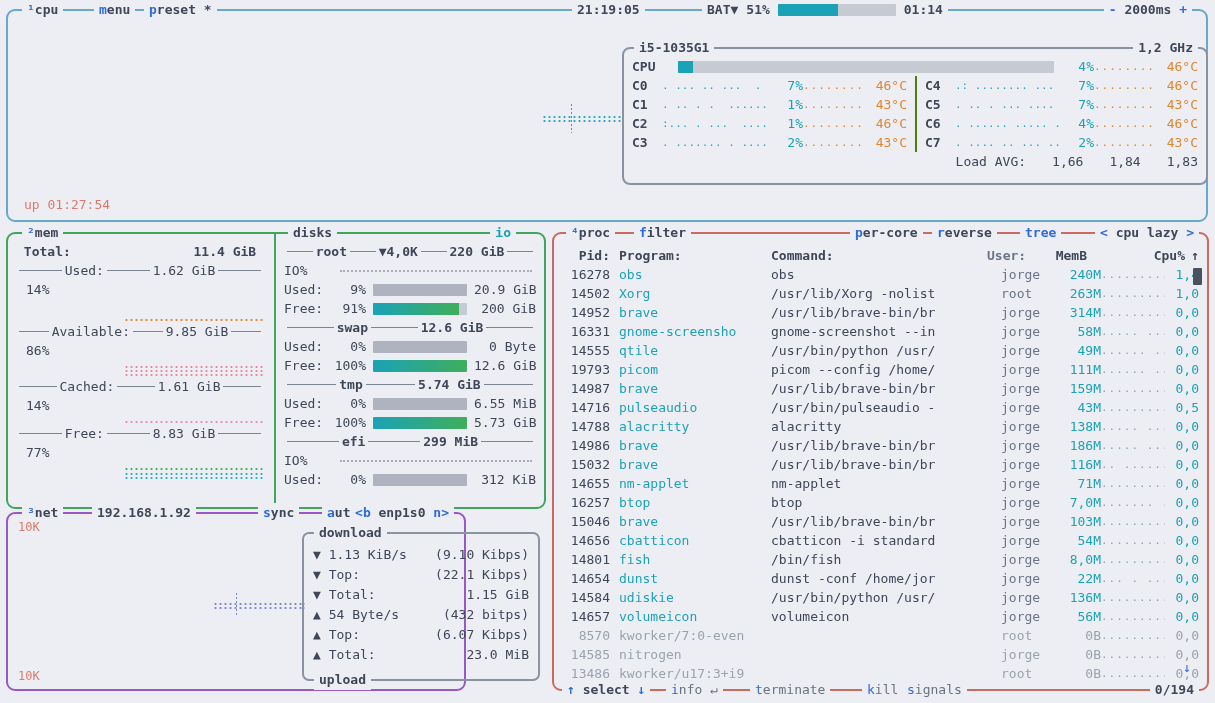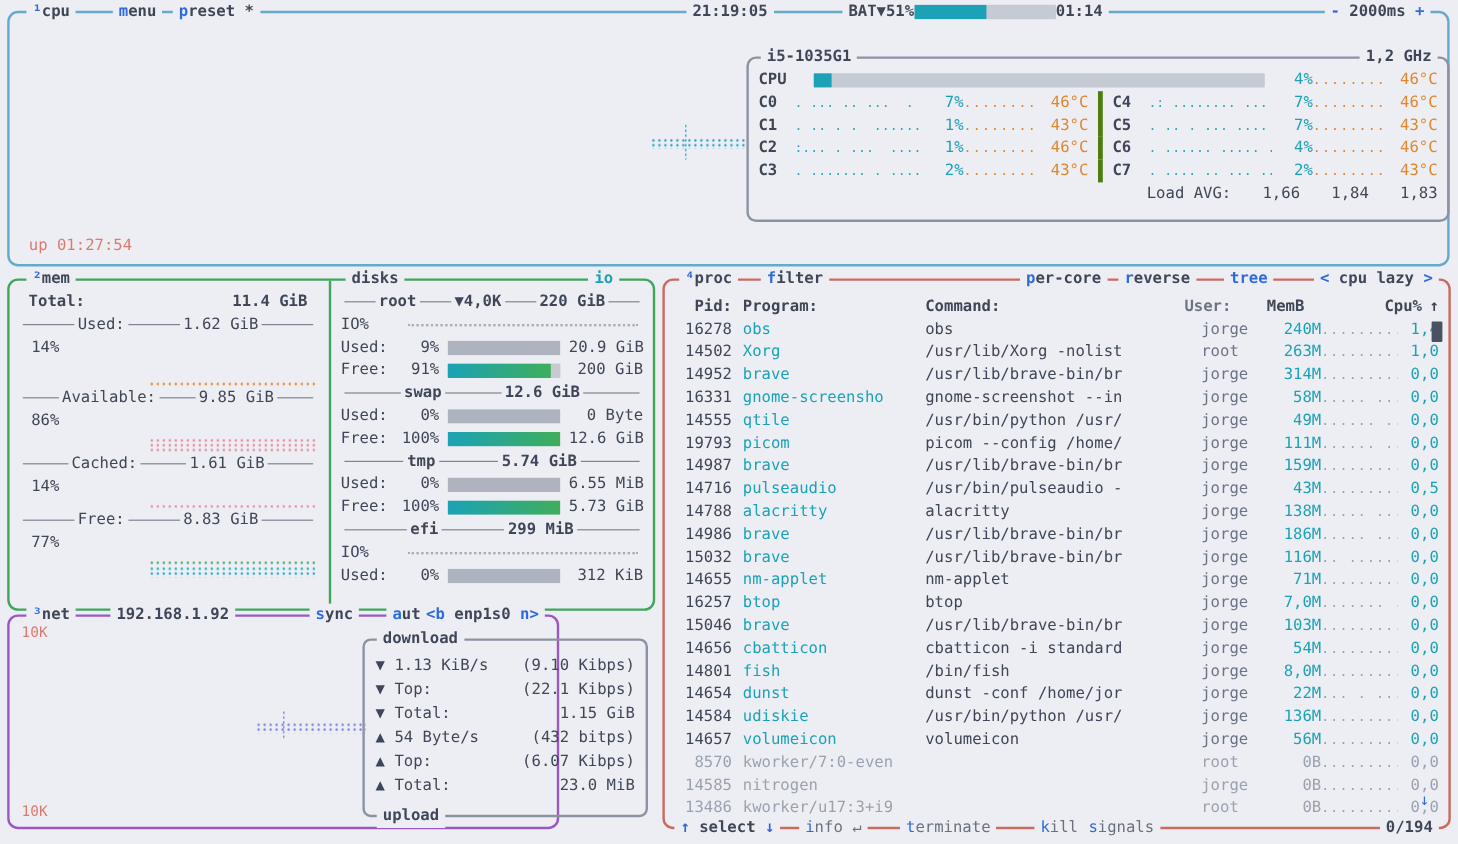--- a/index.html
+++ b/index.html
@@ -15,21 +15,21 @@
   
   .meter{display:inline-block;background:#c6cad2;height:12px;overflow:hidden;vertical-align:middle;border-radius:1px;}
   .meter i{display:block;height:100%;background:linear-gradient(90deg,#1ba2b6,#3fae5b);}
   .meter.used i{background:#aeb3bf;}
   .meter.solid i{background:#1ba2b6;}
   
   #cpu-sub{position:absolute;left:614px;top:36px;width:582px;height:134px;border:2px solid #8b93a3;border-radius:8px;}
   .cpurow{display:flex;align-items:center;height:19px;padding:0 8px;white-space:pre;}
   .corerow{display:flex;height:19px;line-height:19px;white-space:pre;}
   .corecell{display:flex;width:50%;padding:0 8px;box-sizing:border-box;align-items:flex-end;}
-  .corecell.right{border-left:4px solid #4d7c0f;}
+  .corecell.right{border-left:2px solid #4d7c0f;}
   .cname{width:30px;font-weight:700;}
   .cgraph{flex:1;color:#2ba6c0;font-size:11px;letter-spacing:0px;overflow:hidden;white-space:pre;}
   .cpct{width:34px;text-align:right;color:#1ba2b6;}
   .cdots{width:62px;text-align:center;color:#e0862f;font-size:11px;letter-spacing:1px;overflow:hidden;}
   .ctemp{width:42px;text-align:right;color:#e0862f;}
   
   .linerow{display:flex;align-items:center;height:19px;white-space:pre;}
   .dash{flex:1;border-top:1px solid #7c8494;height:0;margin:0 3px;min-width:6px;}
   .pctrow{height:19px;line-height:19px;padding-left:10px;}
   .dotg{margin-left:auto;width:140px;}
@@ -61,21 +61,21 @@
 <body>
 
 <div id="screen">
 
   <div class="box" id="cpu-box" style="left:6px;top:9px;width:1202px;height:213px;border-color:#66a9cb;">
     <span class="chip" style="left:14px;"><span class="supnum">¹</span><span>cpu</span></span>
     <span class="chip" style="left:86px;"><span class="hot">m</span><span>enu</span></span>
     <span class="chip" style="left:136px;"><span class="hot">p</span><span>reset *</span></span>
     <span class="chip" style="left:564px;">21:19:05</span>
 
-    <span class="chip" style="left:694px;display:flex;align-items:center;">
+    <span class="chip" style="left:694px;display:flex;align-items:center;gap:8px;">
       <span>BAT▼</span>
       <span>51%</span>
       <span class="meter solid" style="width:118px;"><i id="bat-fill" style="width: 51%;"></i></span>
       <span>01:14</span>
     </span>
 
     <span class="chip" style="right:14px;"><span class="hot">-</span> <span>2000ms</span> <span class="hot">+</span></span>
 
     <div style="position:absolute;left:524px;top:92px;width:96px;height:32px;">
       <div style="position:absolute;left:38px;top:0;width:2px;height:30px;background-image:radial-gradient(#2ba6c0 1px, transparent 1.3px);background-size:4px 4px;"></div>

